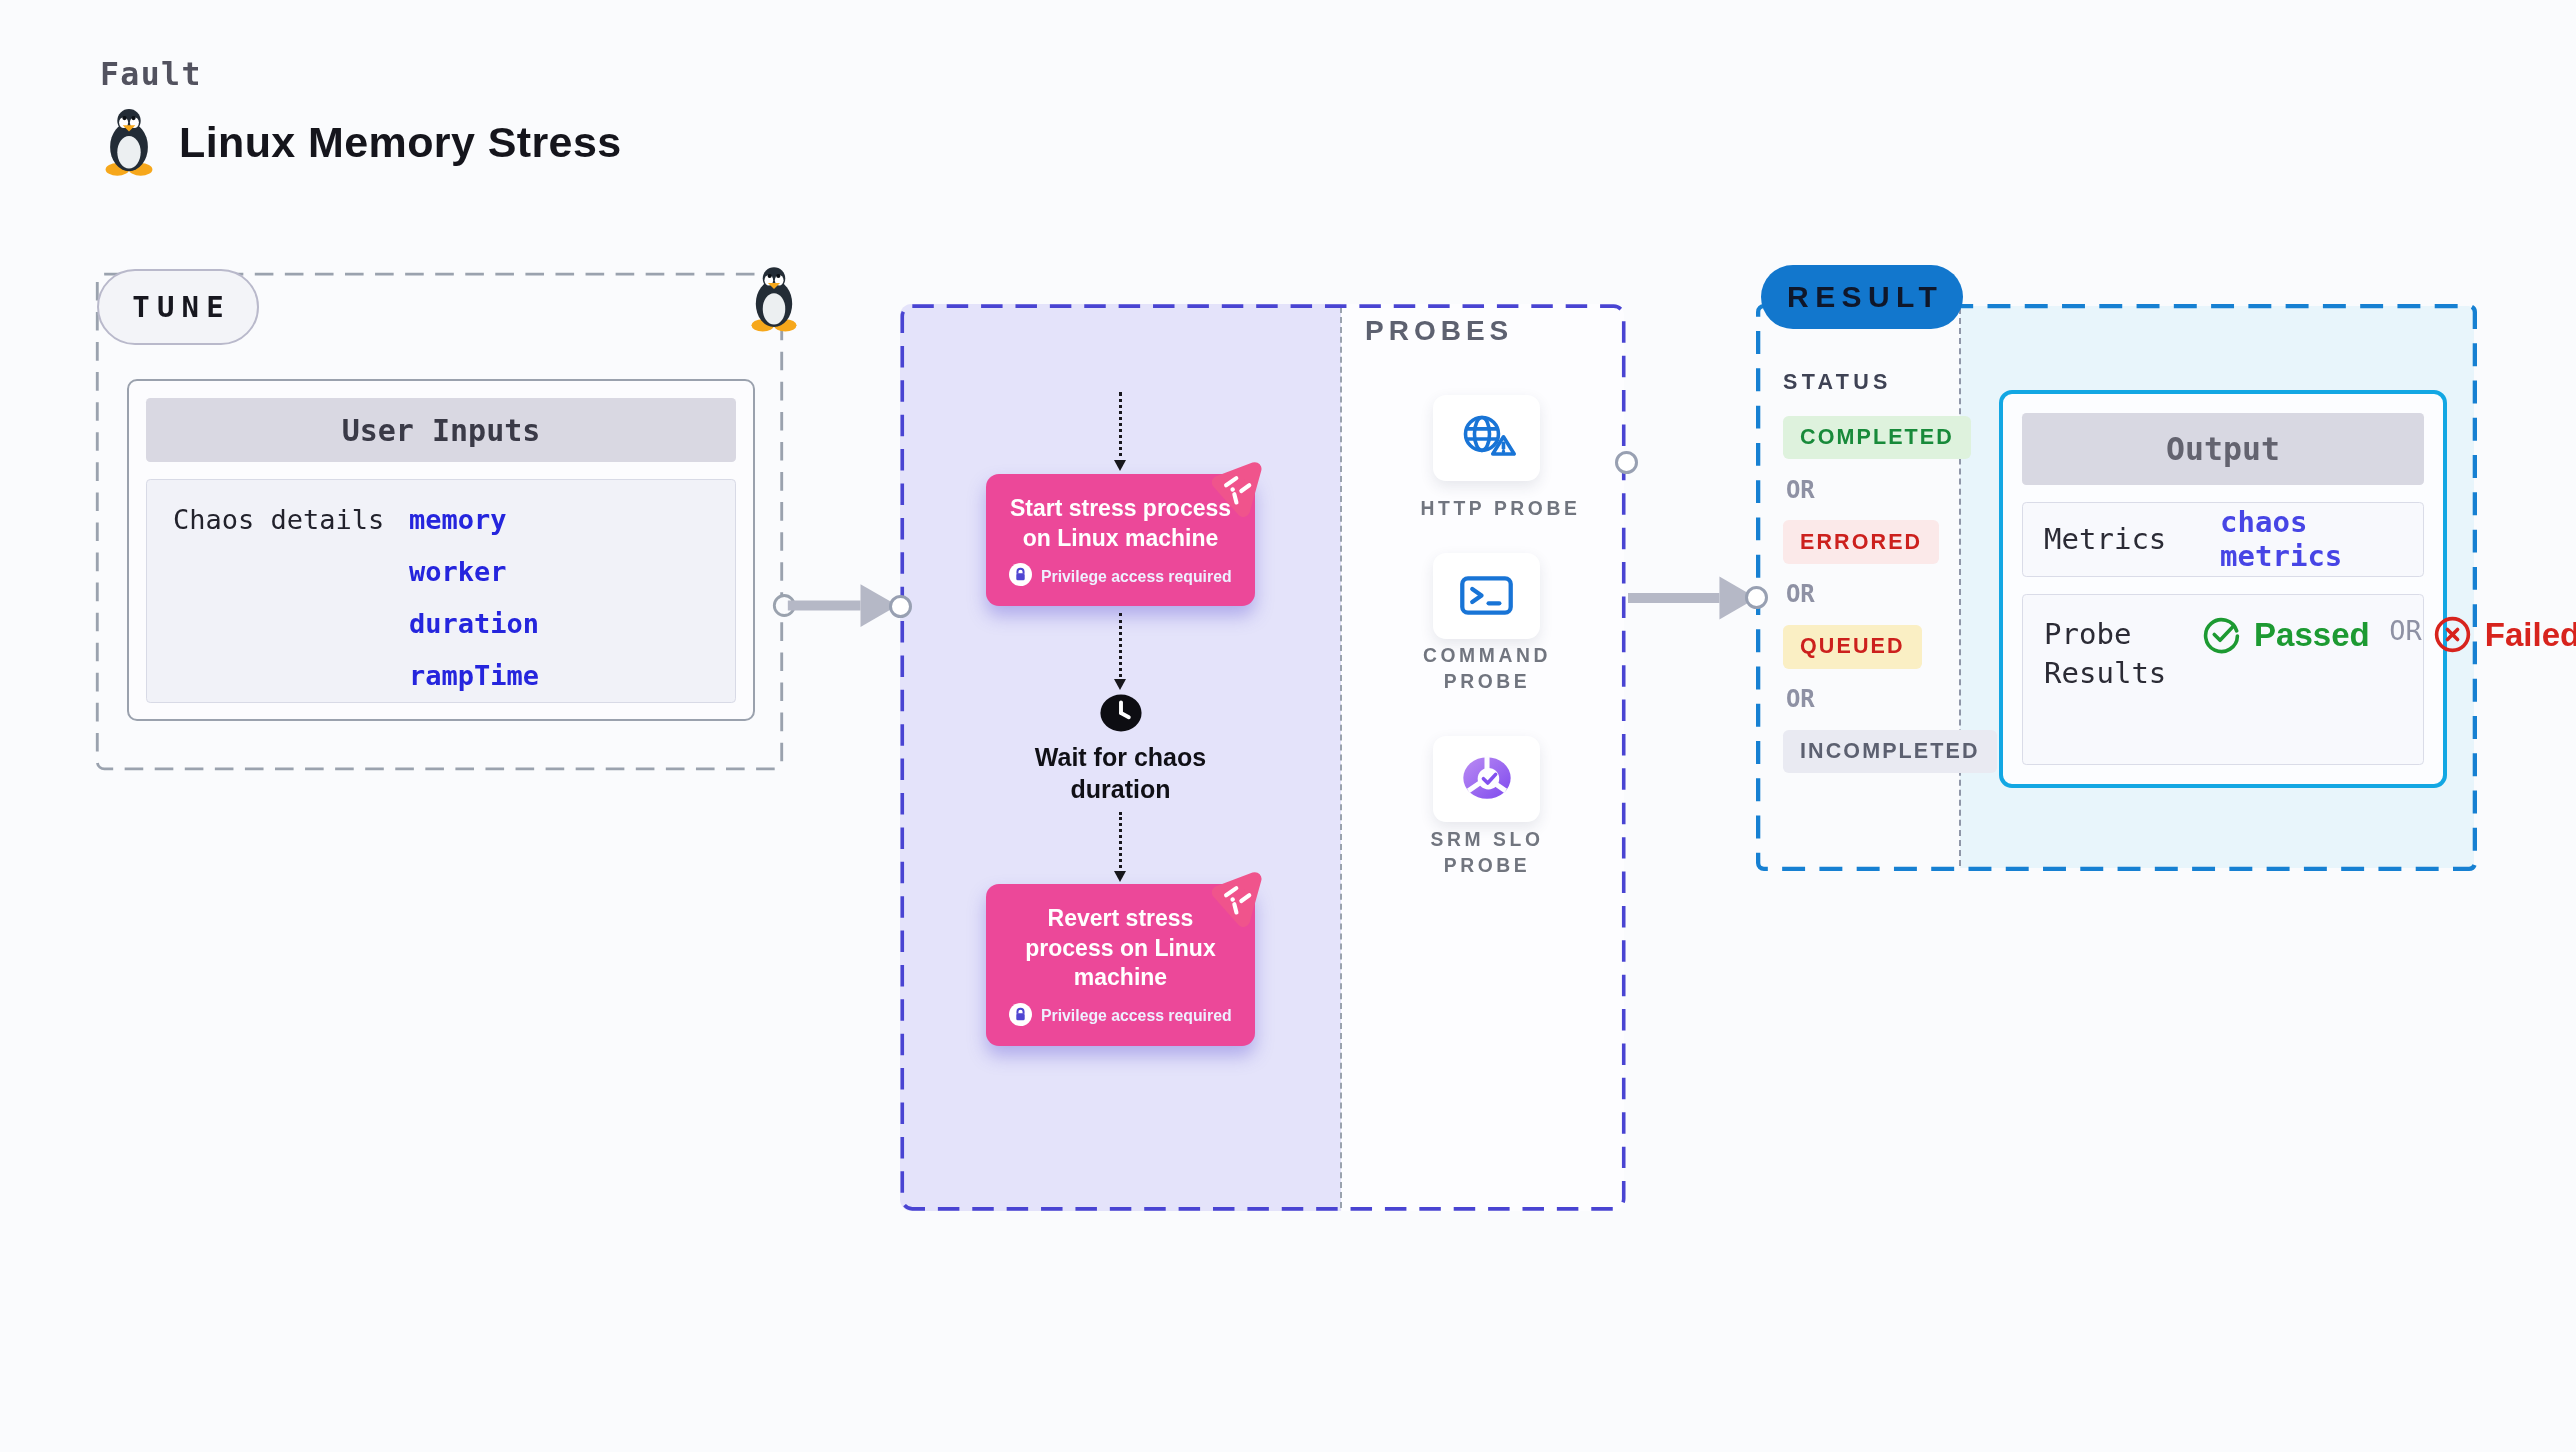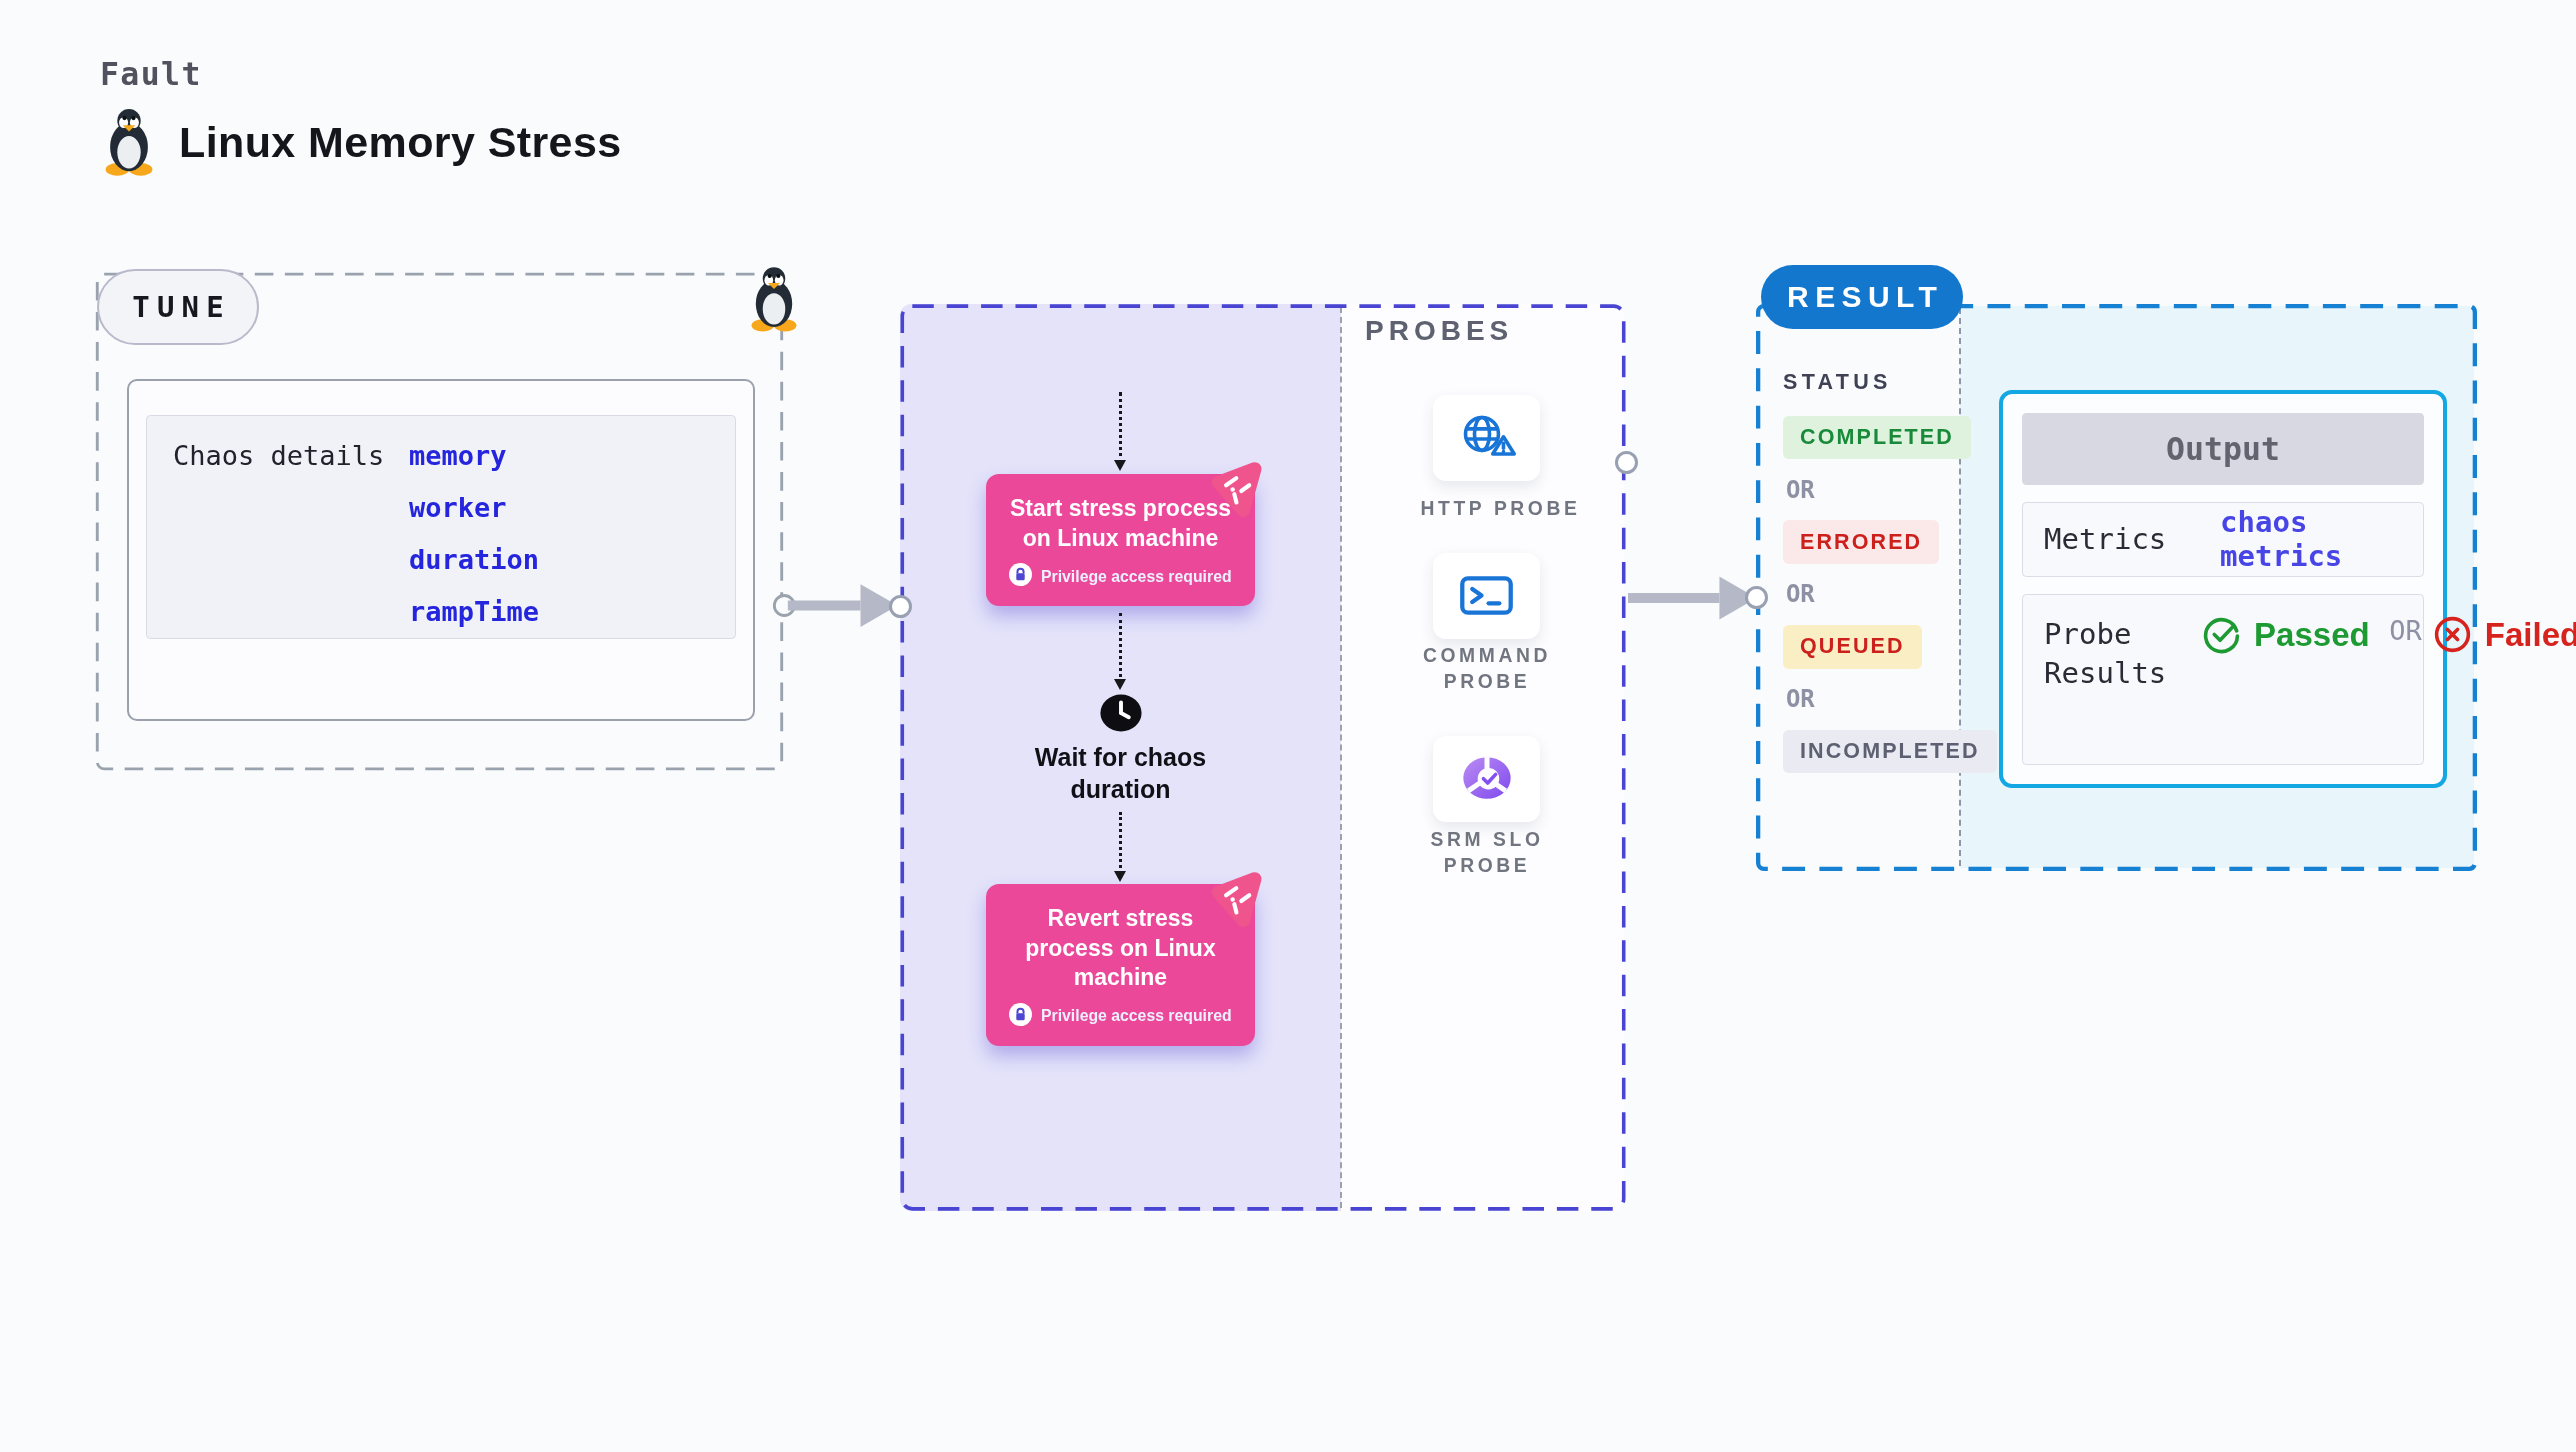--- a/index.html
+++ b/index.html
@@ -26,21 +26,21 @@
   .tune-pill { left: 97px; top: 269px; width: 162px; height: 76px;
     background: #f3f4f8; border: 2.9px solid #b9b9cb;
     font-family: "DejaVu Sans Mono", monospace; font-weight: 700; font-size: 29px;
     letter-spacing: 7.2px; color: #17171f; padding-left: 7.2px; }
   .exec-pill { left: 915px; top: 275px; width: 307px; height: 64px;
     background: #e4e3fa; border: 4.3px solid #4a45d0;
     font-family: "DejaVu Sans Mono", monospace; font-weight: 700; font-size: 30px;
     letter-spacing: 7.2px; color: #4a45d0; padding-left: 7.2px; }
   .result-pill { left: 1761px; top: 265px; width: 202px; height: 64px;
     background: #1277cd; font-weight: 800; font-size: 30px;
-    letter-spacing: 6.4px; color: #ffffff; padding-left: 6.4px; }
+    letter-spacing: 6.4px; color: #0f172a; padding-left: 6.4px; }
 
   
   .ui-card { position: absolute; left: 127px; top: 379px; width: 628px; height: 342px;
     background: #fcfcfe; border: 2.1px solid #9aa1ad; border-radius: 10px; padding: 17px;
     z-index: 5; }
   .ui-header { height: 64px; background: #d9d8e2; border-radius: 4.3px;
     display: flex; align-items: center; justify-content: center;
     font-family: "DejaVu Sans Mono", monospace; font-size: 30px; font-weight: 700; color: #3a3a47; }
   .ui-rows { margin-top: 17px; height: 224px; background: #f1f2f8;
     border: 1.4px solid #d8dae6; border-radius: 4.3px; padding: 24px 26px; display: flex; }
@@ -153,20 +153,21 @@
       <ellipse cx="30" cy="50" rx="13" ry="18" fill="#eceff1"></ellipse>
       <ellipse cx="24" cy="17" rx="5" ry="6" fill="#ffffff"></ellipse>
       <ellipse cx="36" cy="17" rx="5" ry="6" fill="#ffffff"></ellipse>
       <circle cx="25" cy="12" r="2.4" fill="#0b0f14"></circle>
       <circle cx="35" cy="12" r="2.4" fill="#0b0f14"></circle>
       <polygon points="23,20 37,20 30,27" fill="#f6a71b"></polygon>
     </svg>
   </span>
 
   <div class="ui-card">
+    <div class="ui-header">User Inputs</div>
     <div class="ui-rows">
       <div class="ui-label">Chaos details</div>
       <div class="ui-values">
         <span>memory</span>
         <span>worker</span>
         <span>duration</span>
         <span>rampTime</span>
       </div>
     </div>
   </div>

